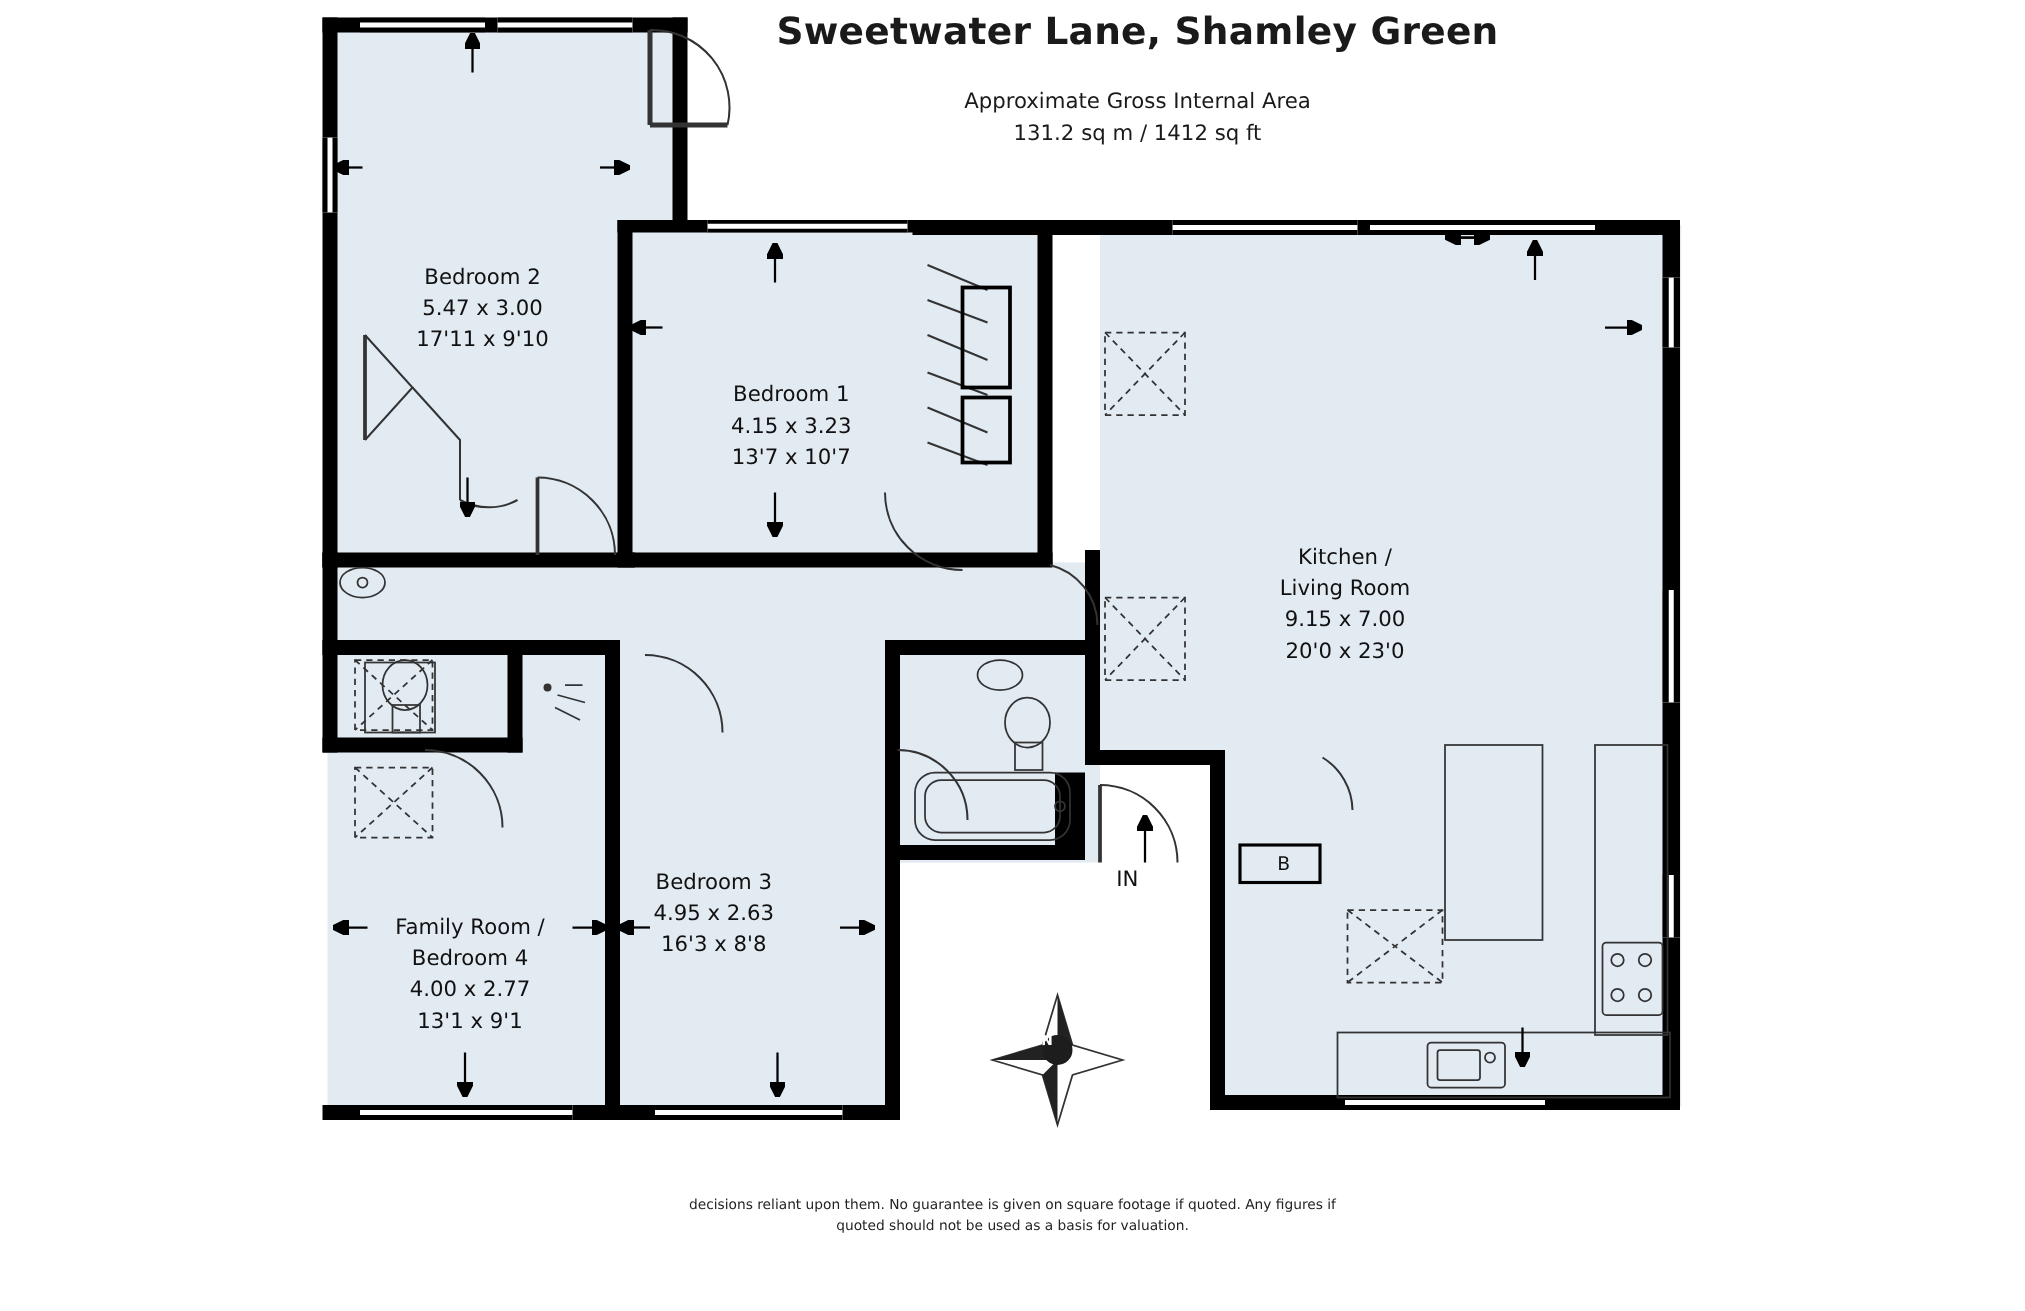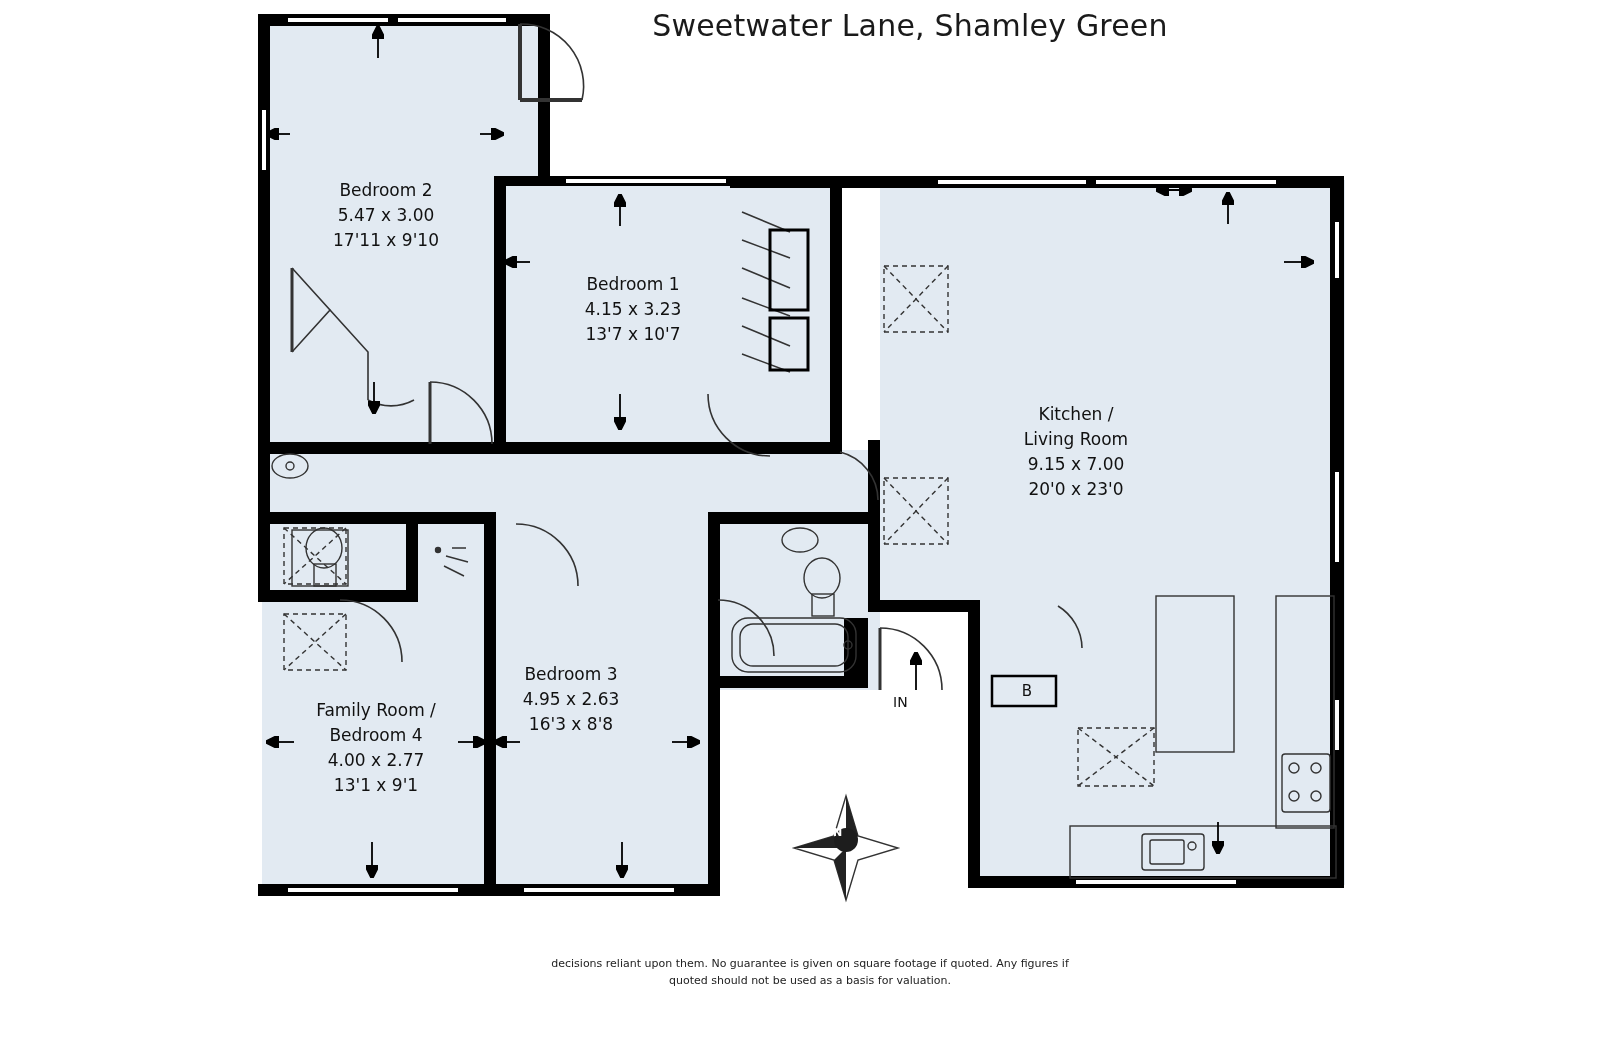--- a/index.html
+++ b/index.html
@@ -19,21 +19,21 @@
     position: absolute;
     inset: 0;
   }
   .title {
     position: absolute;
     left: 560px;
     top: 8px;
     width: 700px;
     text-align: center;
     font-size: 30px;
-    font-weight: normal;
+    font-weight: bold;
     letter-spacing: 0.2px;
   }
   .subtitle {
     position: absolute;
     left: 610px;
     top: 68px;
     width: 600px;
     text-align: center;
     font-size: 17px;
     line-height: 26px;
@@ -48,31 +48,32 @@
     line-height: 17px;
     color: #222;
   }
   .room-label {
     position: absolute;
     text-align: center;
     font-size: 17px;
     line-height: 25px;
     white-space: pre-line;
     color: #111;
+    margin-top: 32px;
   }
   .plan {
     position: absolute;
     left: 0;
     top: 0;
   }
   .in-label {
     position: absolute;
     left: 893px;
     top: 694px;
-    font-size: 14px;
+    font-size: 17px;
     color: #111;
   }
   .b-label {
     position: absolute;
     left: 1014px;
     top: 682px;
     width: 26px;
     text-align: center;
     font-size: 15px;
     color: #111;
@@ -85,20 +86,24 @@
     font-weight: bold;
     color: #ffffff;
   }
 </style>
 </head>
 <body>
 
 <div class="stage">
 
   <div class="title">Sweetwater Lane, Shamley Green</div>
+  <div class="subtitle">
+    <div>Approximate Gross Internal Area</div>
+    <div>131.2 sq m / 1412 sq ft</div>
+  </div>
 
   <svg class="plan" width="1620" height="1049" viewBox="0 0 1620 1049">
 
     <g>
 
       <path d="M268 18 L545 18 L545 180 L500 180 L500 450 L268 450 Z" fill="#e2eaf2"></path>
 
       <path d="M470 182 L838 182 L838 450 L470 450 Z" fill="#e2eaf2"></path>
 
       <path d="M268 450 L880 450 L880 690 L268 690 Z" fill="#e2eaf2"></path>

